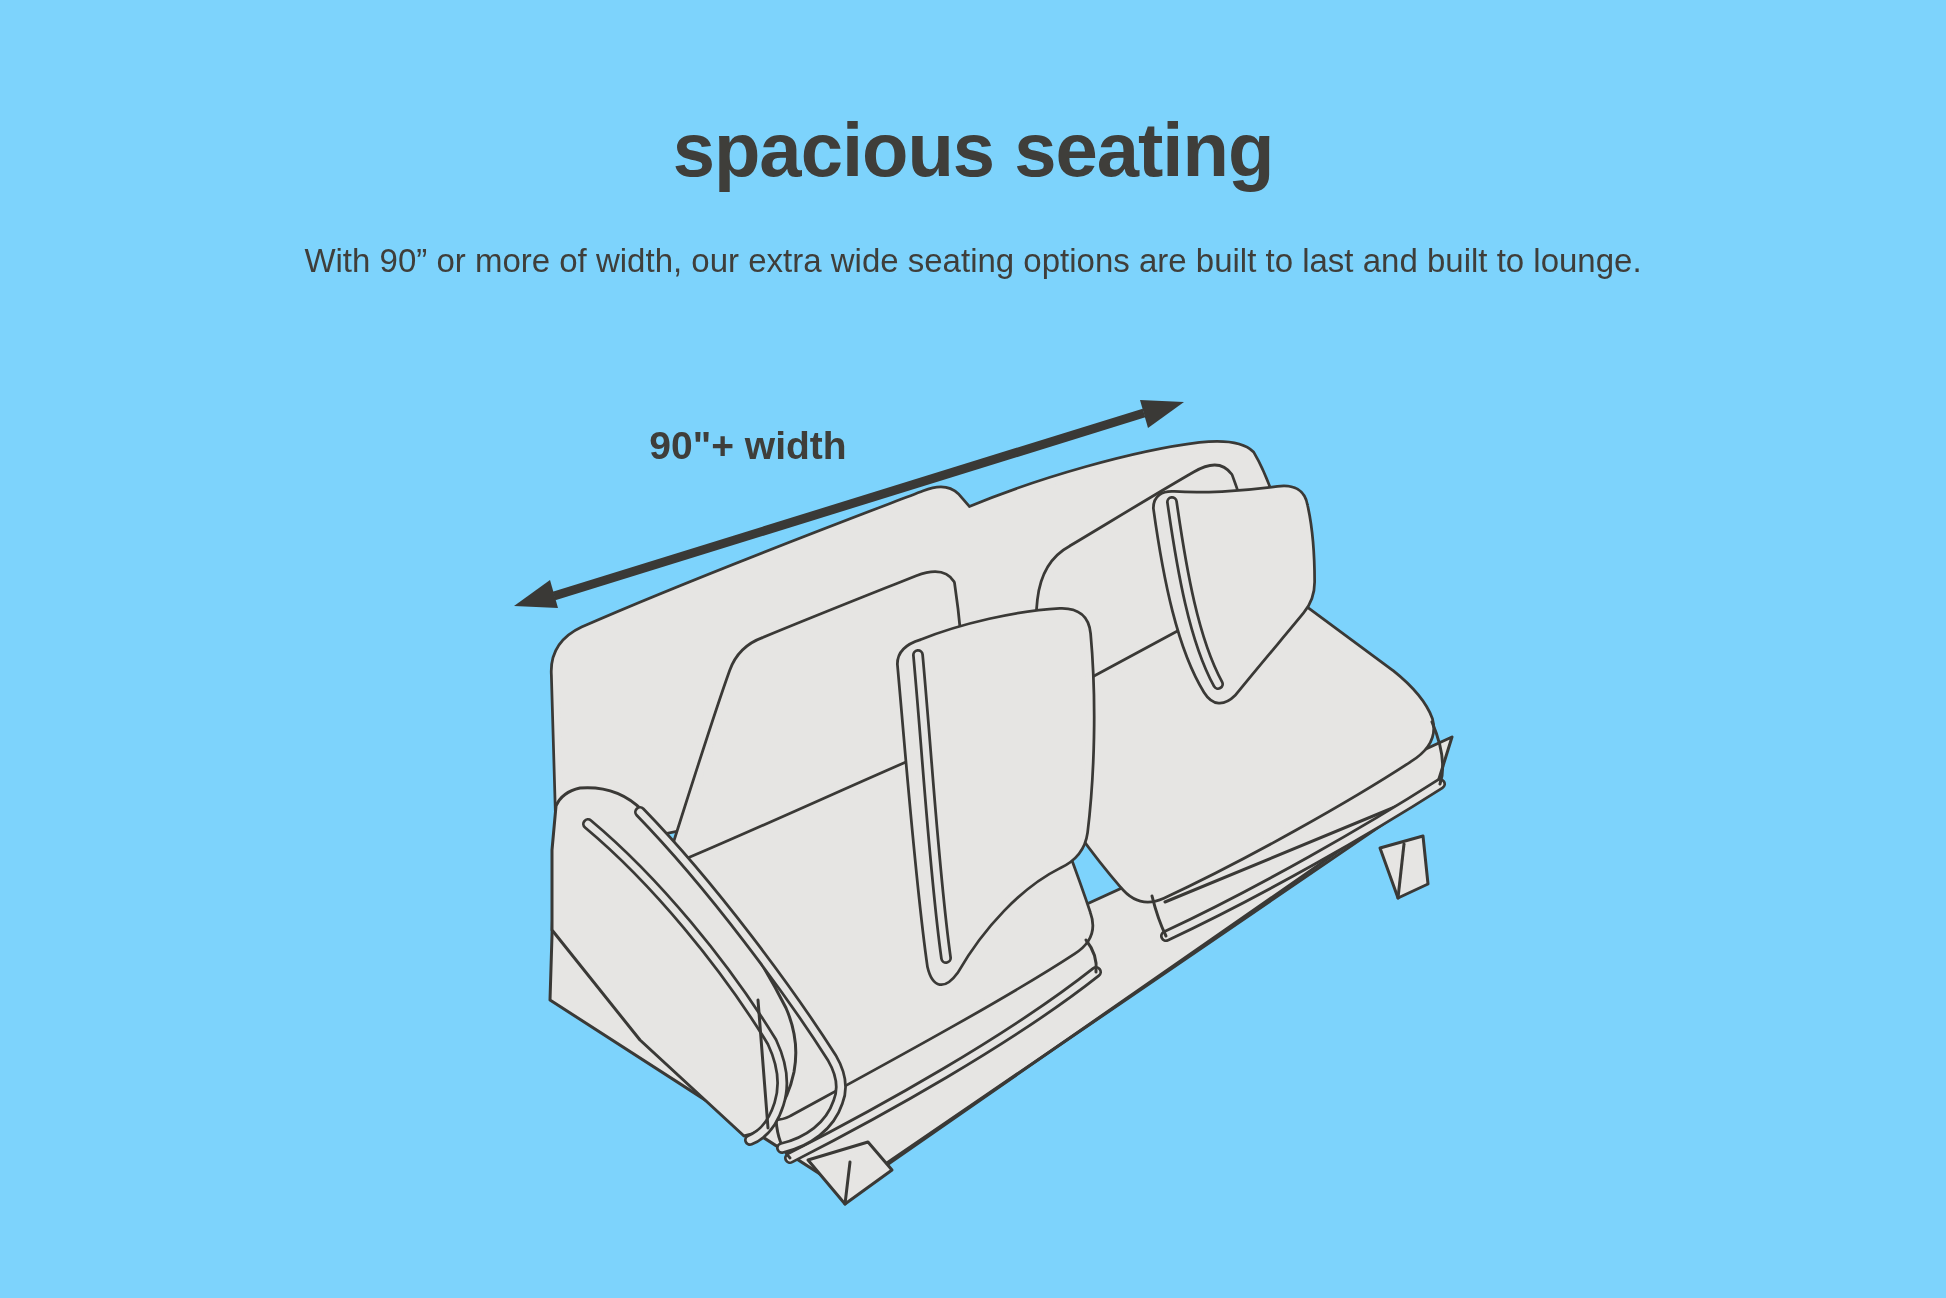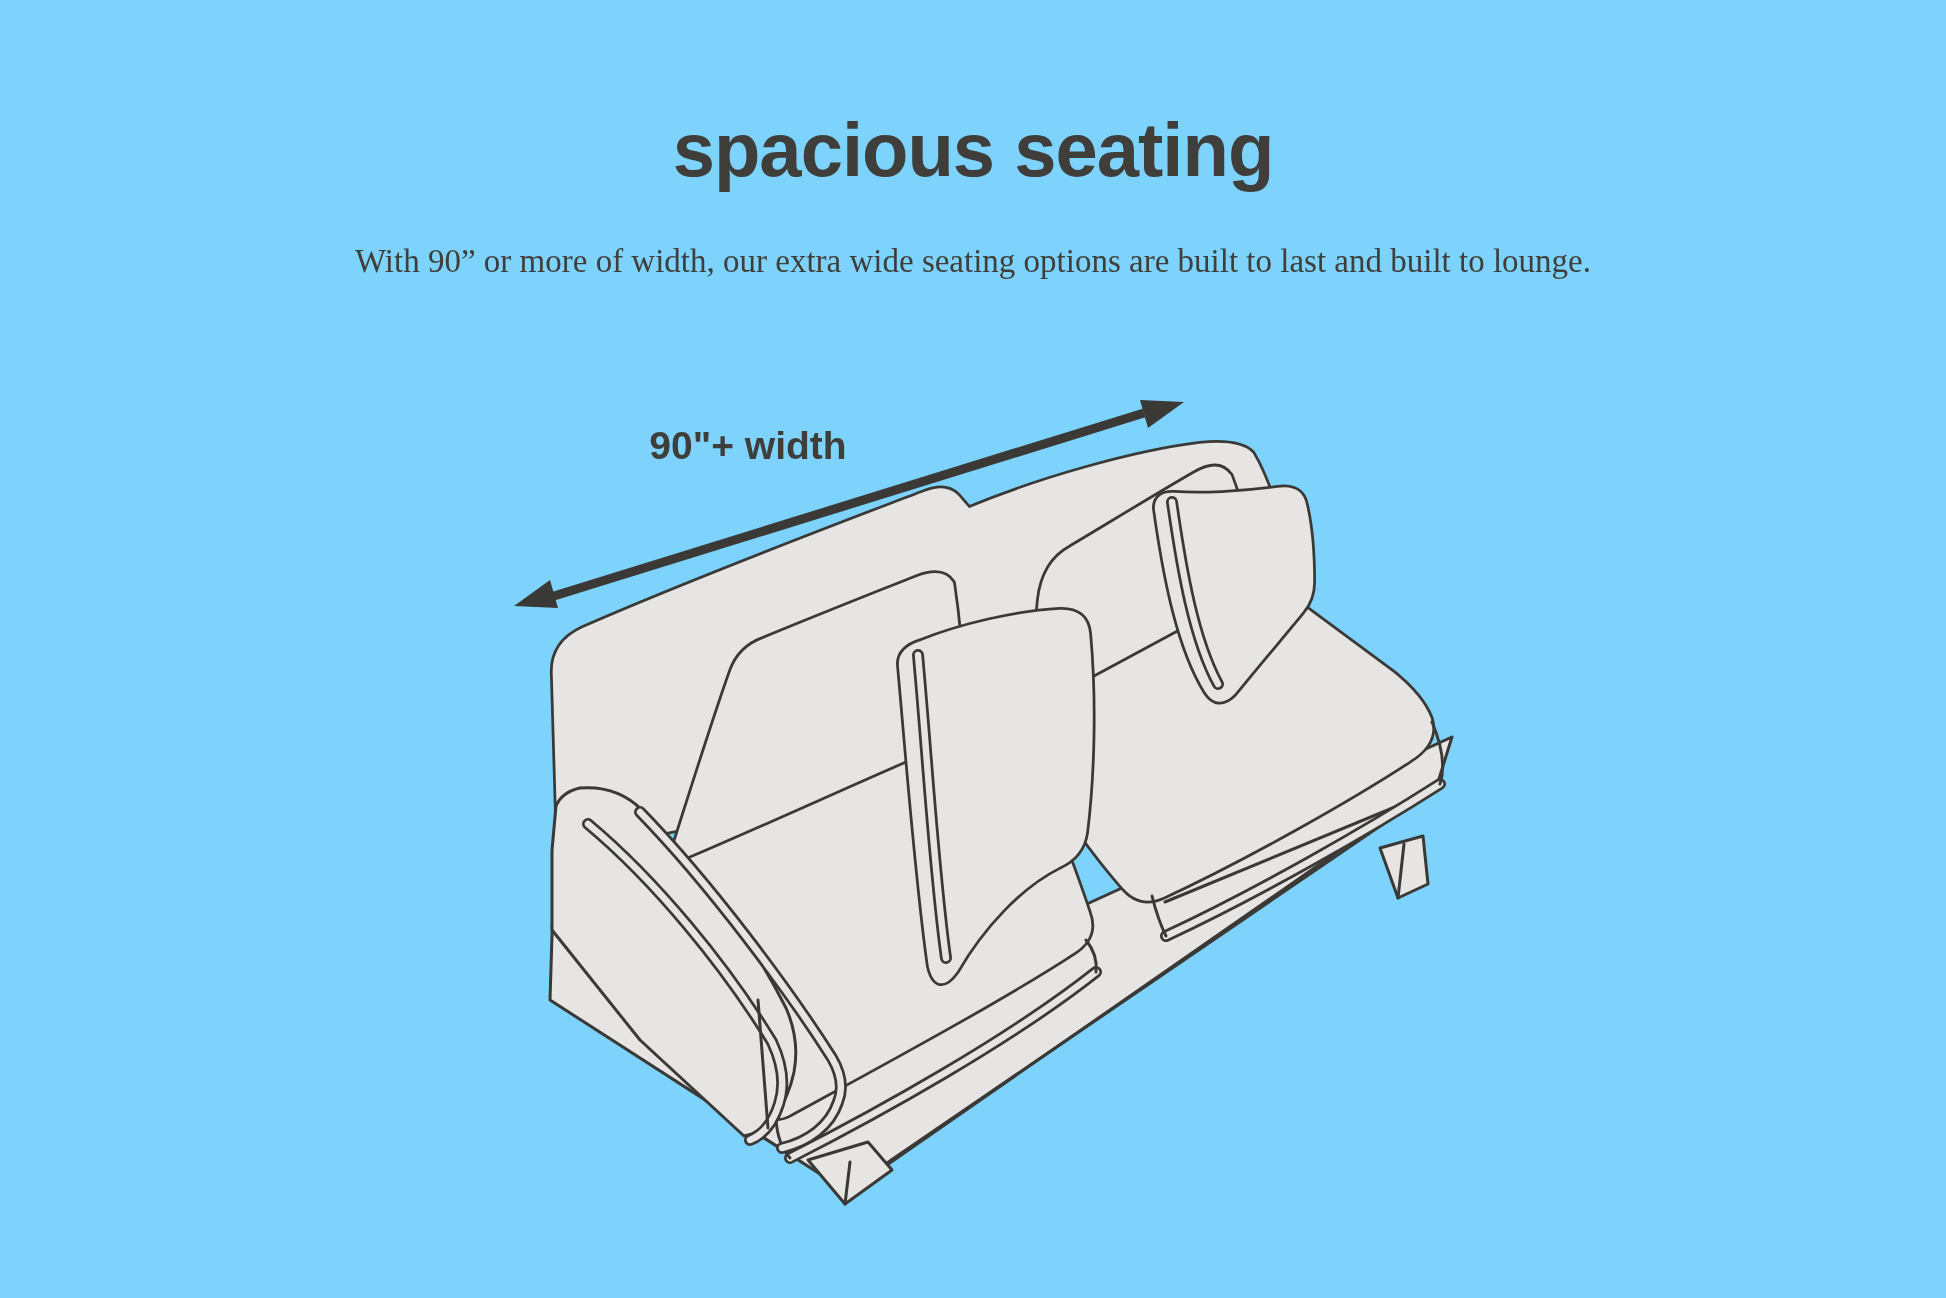--- a/index.html
+++ b/index.html
@@ -21,21 +21,20 @@
     text-align:center;
     font-size:76px;font-weight:bold;line-height:1.0;
     letter-spacing:-1px;
     color:var(--text);
   }
   .subtitle{
     position:absolute;top:237px;left:0;width:100%;
     text-align:center;
     font-size:33px;line-height:48px;font-weight:400;
     color:var(--text);
-    font-family:Liberation Serif, serif;
   }
   .arrow-label{
     position:absolute;left:593px;top:424px;width:310px;
     text-align:center;
     font-size:39px;font-weight:bold;
     color:var(--text);
   }
   svg.diagram{position:absolute;left:0;top:0;width:1946px;height:1298px;}
 
   

